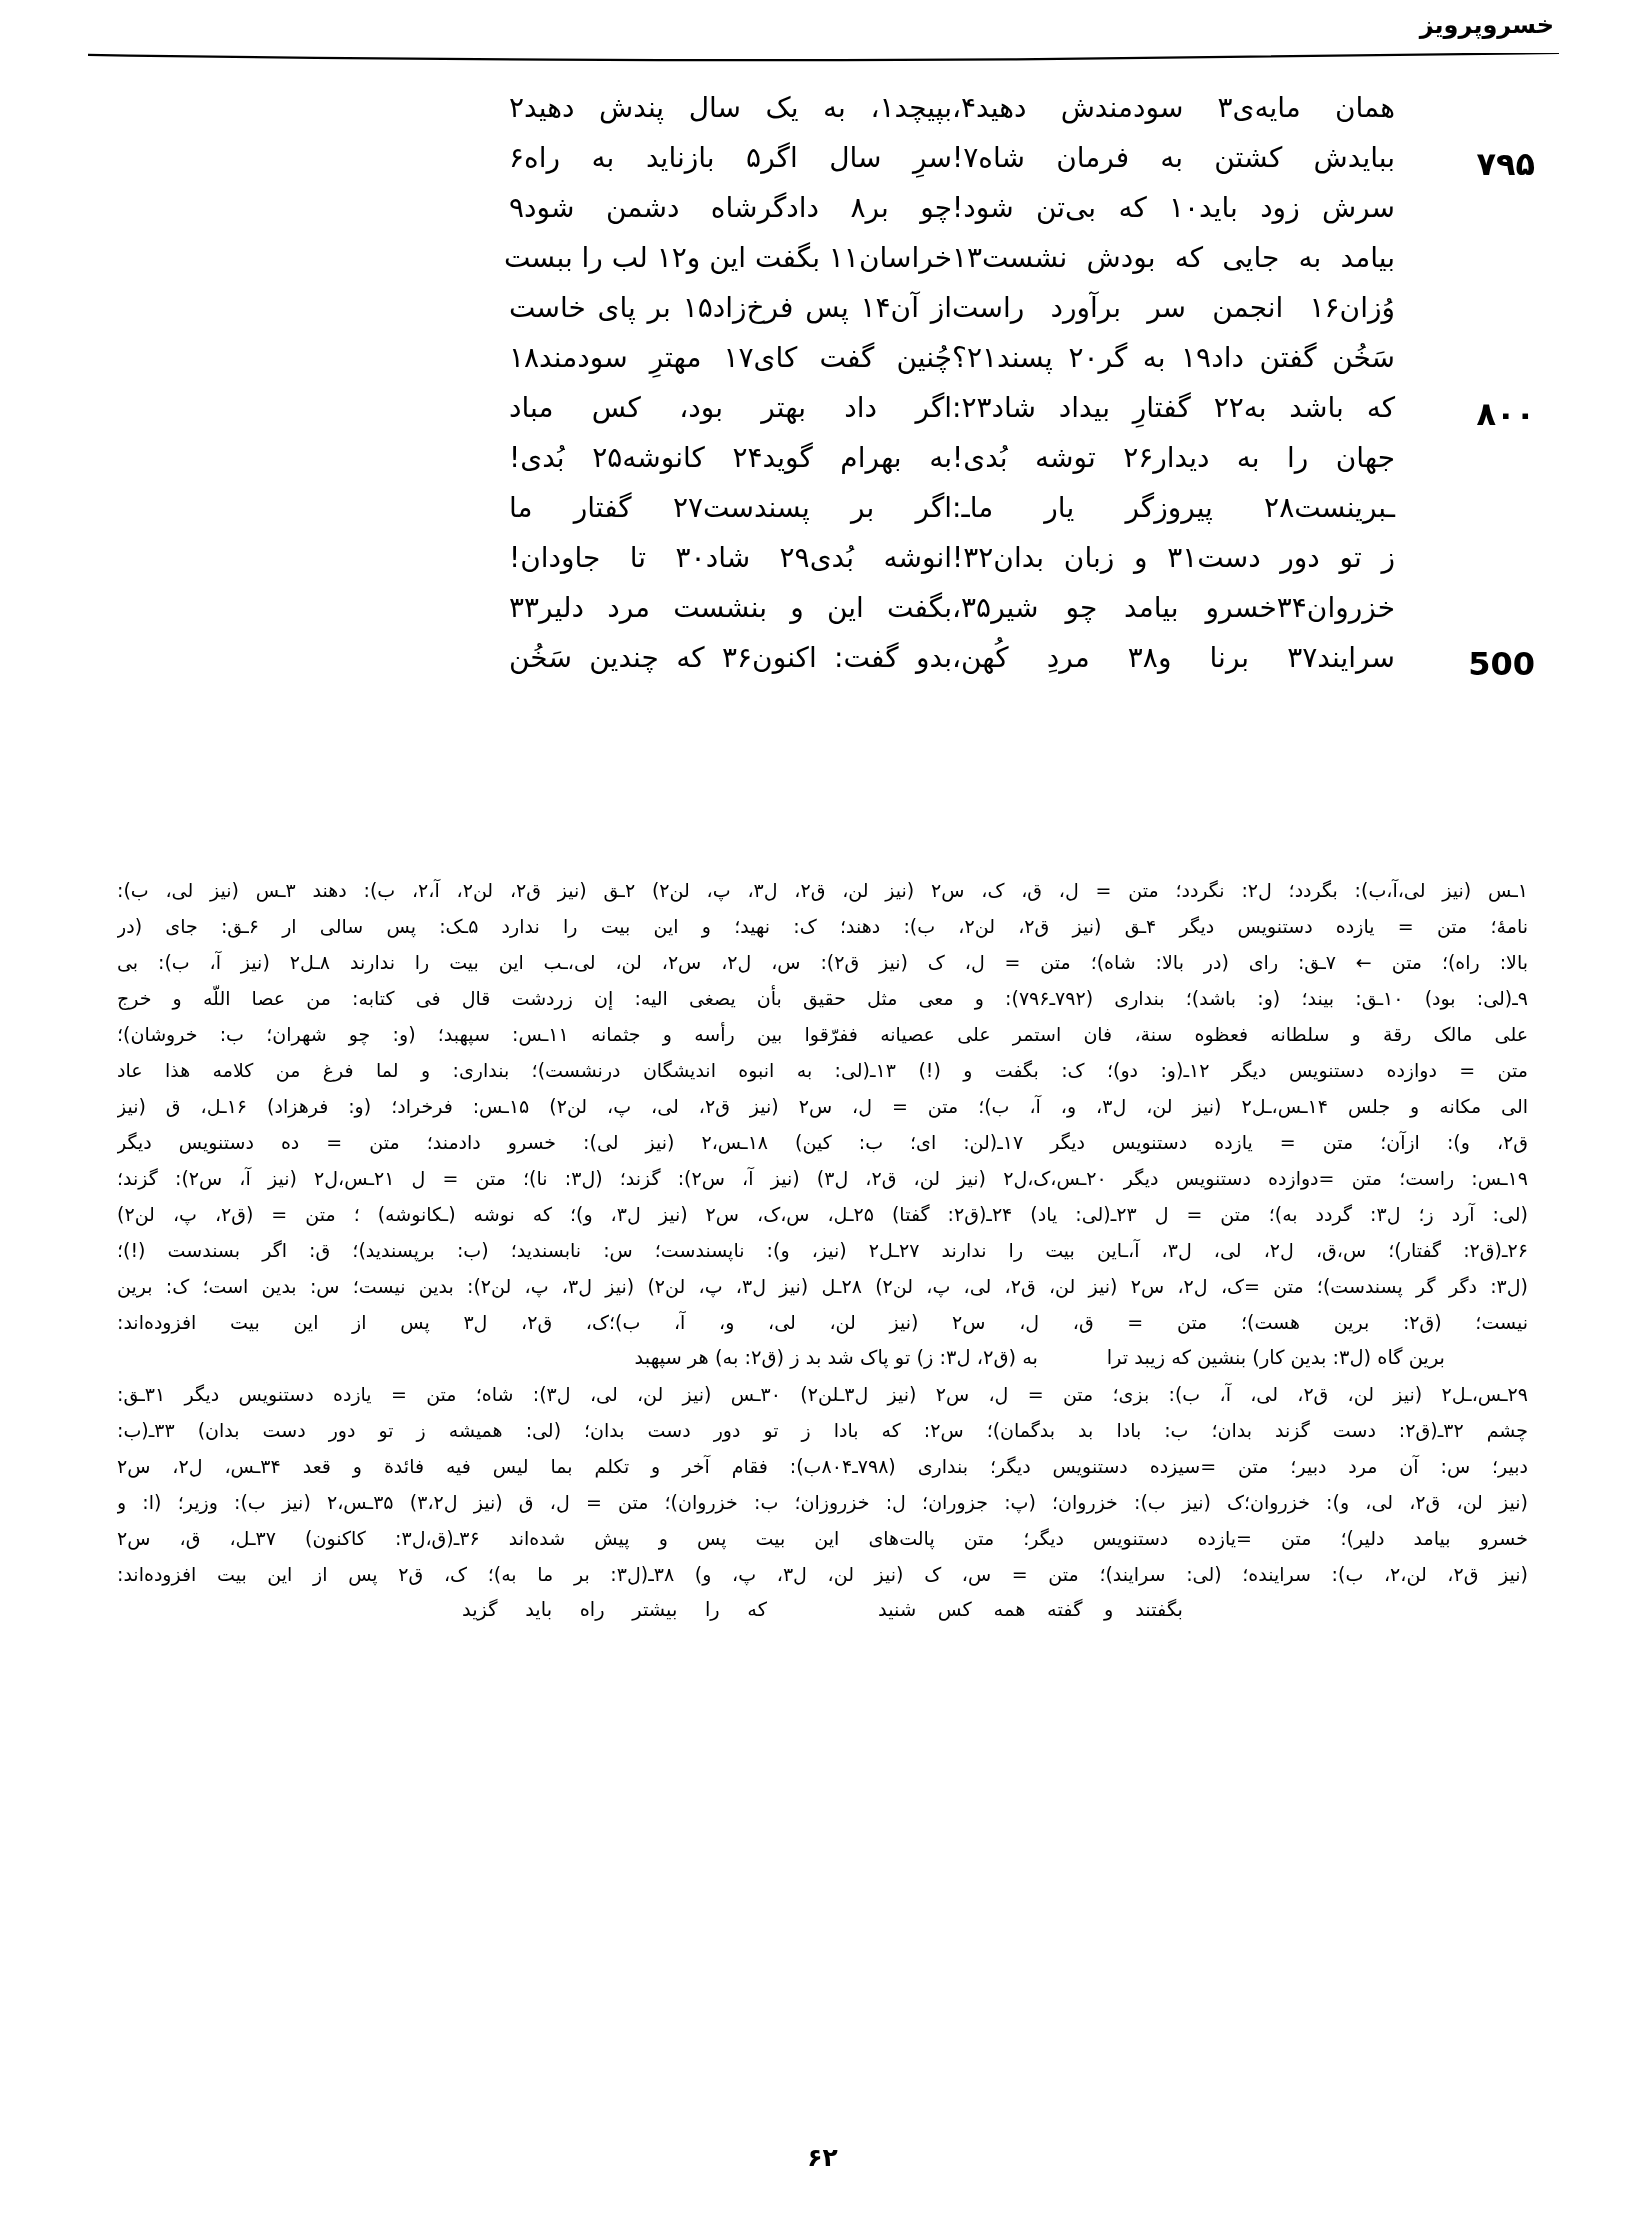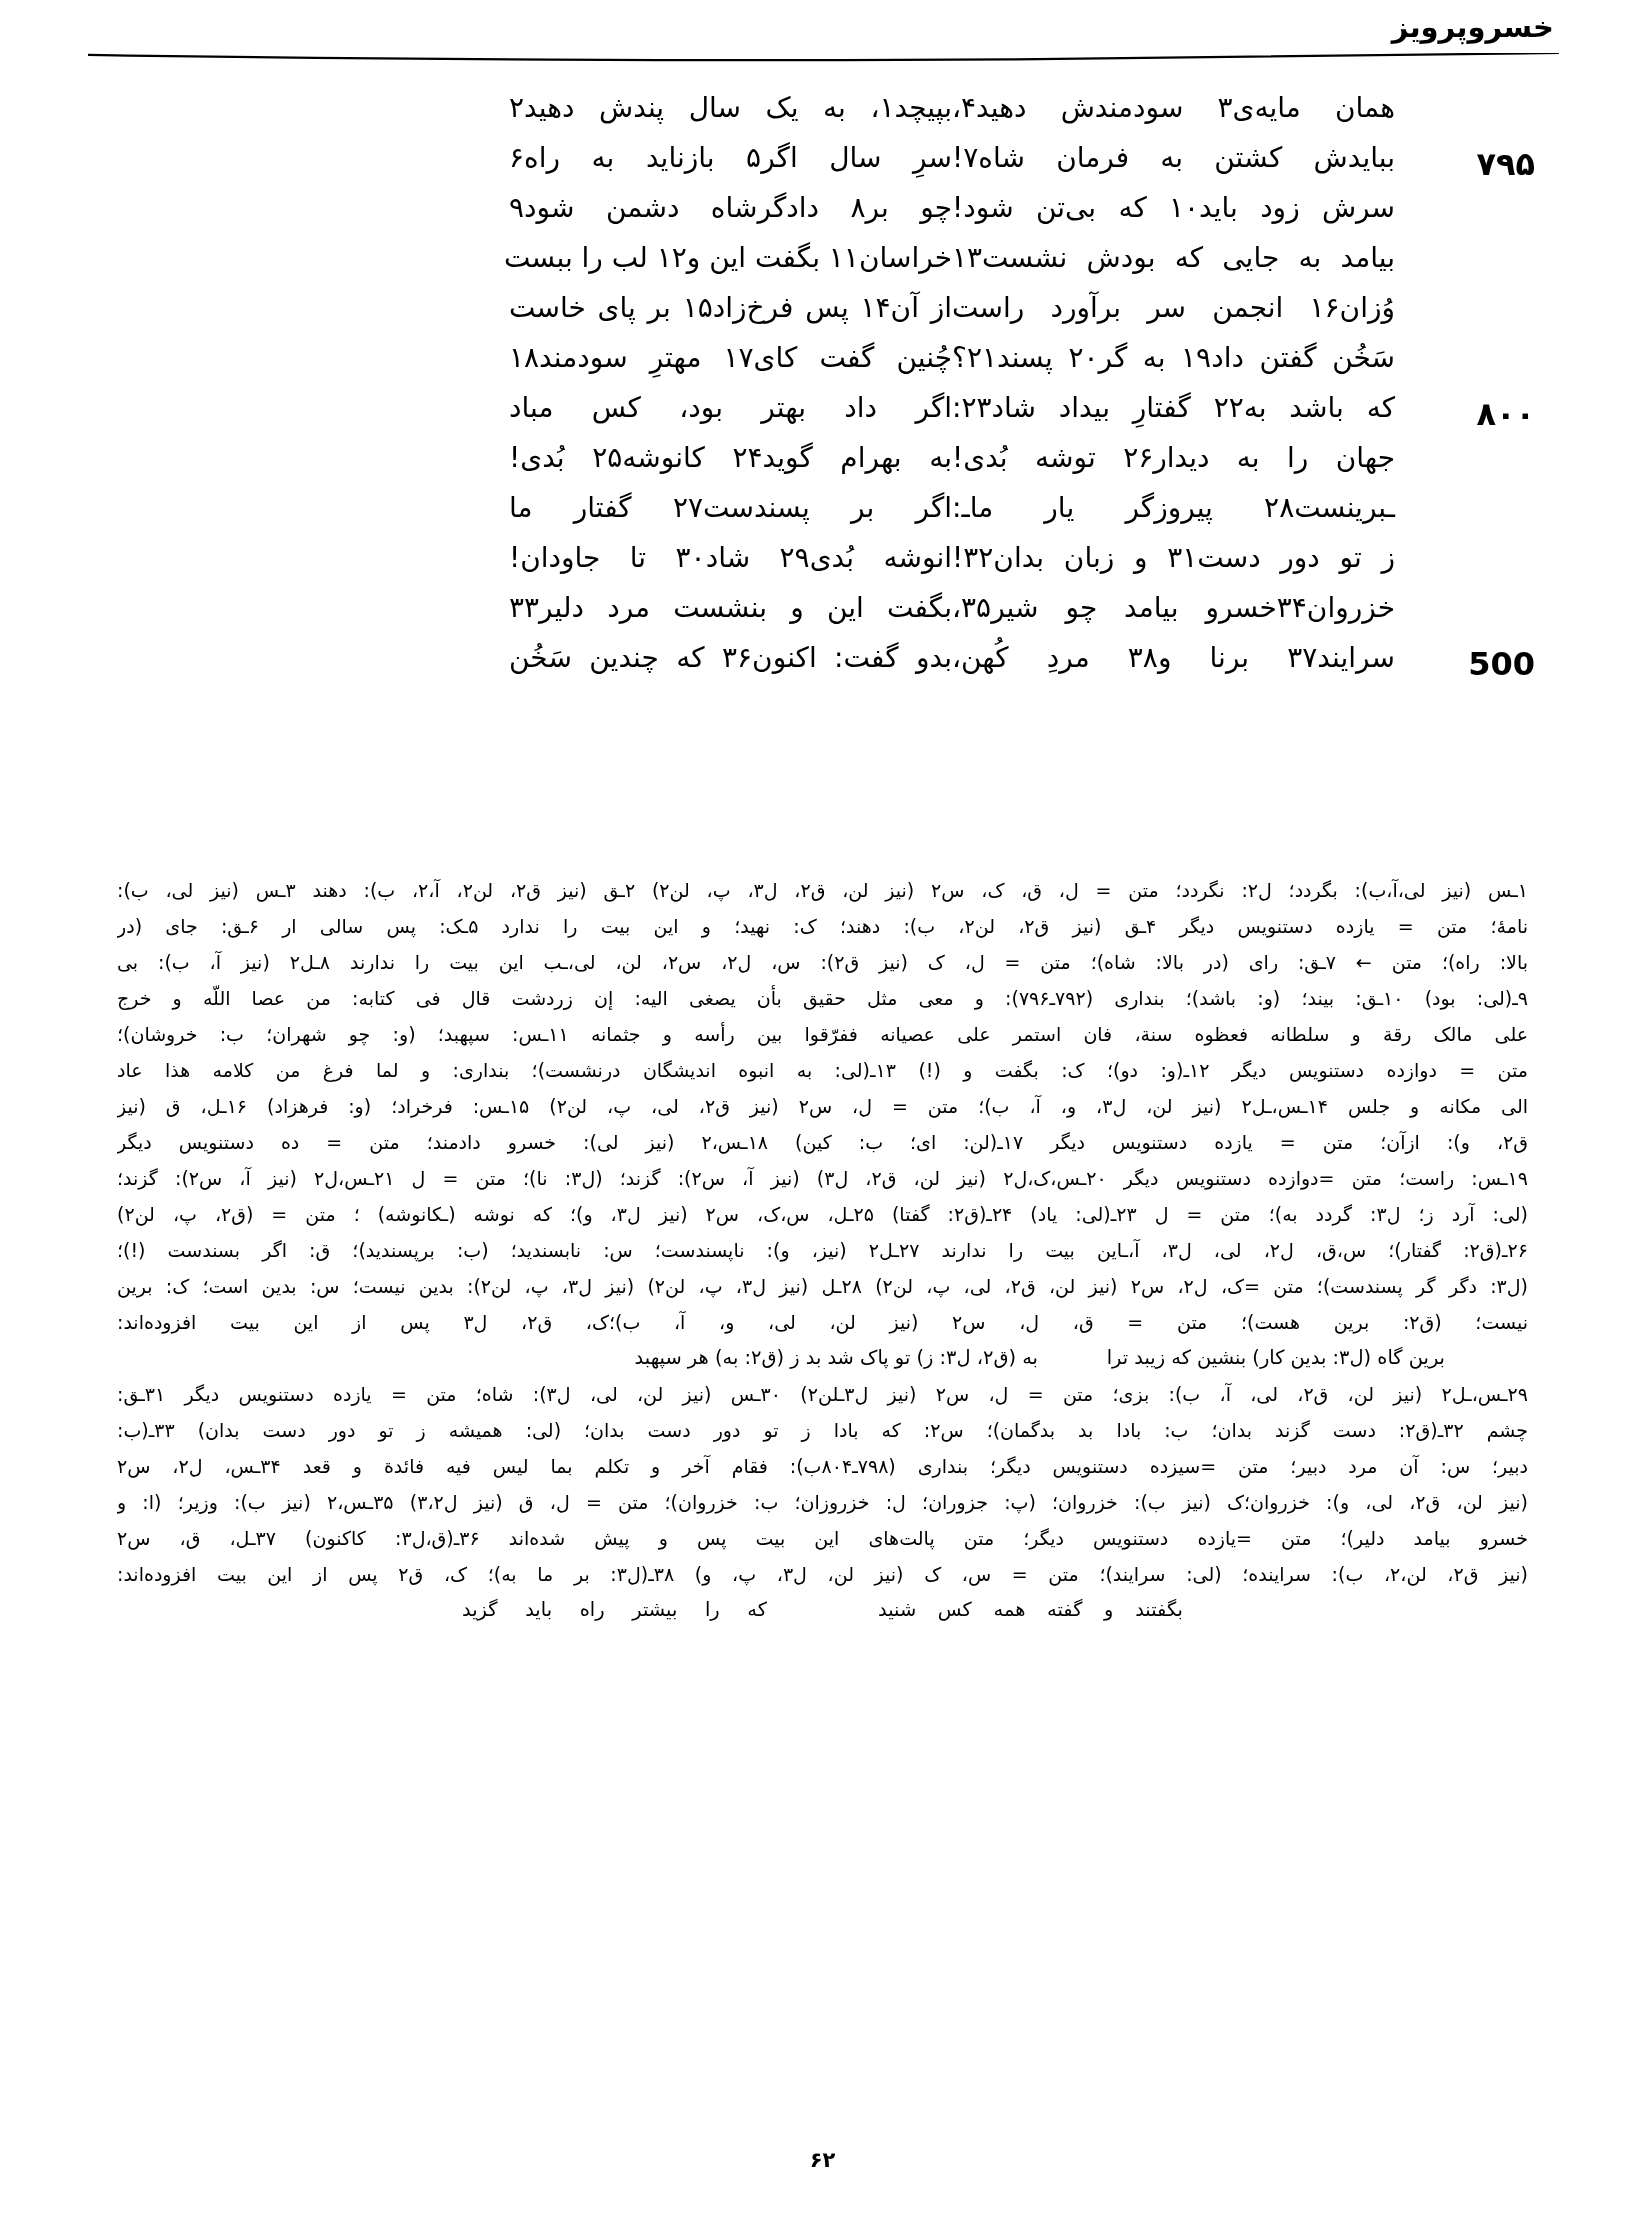--- a/index.html
+++ b/index.html
@@ -25,21 +25,21 @@
     position: absolute;
     top: 9.2px;
     right: 0;
     left: 0;
     height: 55px;
   }
   .runhead {
     position: absolute;
     top: 3.7px;
     right: 92px;
-    font-size: 29px;
+    font-size: 24px;
     font-weight: 700;
     letter-spacing: -0.9px;
     line-height: 1;
   }
   .rule {
     position: absolute;
     top: 44px;
     right: 87px;
     left: 89px;
     height: 9.2px;
@@ -127,21 +127,21 @@
   }
   .app-verse-center .av-gap { width: 111px; }
 
   
   .folio {
     position: absolute;
     bottom: 54px;
     right: 0;
     left: 0;
     text-align: center;
-    font-size: 21px;
+    font-size: 25px;
     font-weight: 700;
   }
 </style>
 </head>
 <body>
 
 <div id="page">
 
   <div class="runhead-wrap">
     <div class="runhead">خسروپرویز</div>

